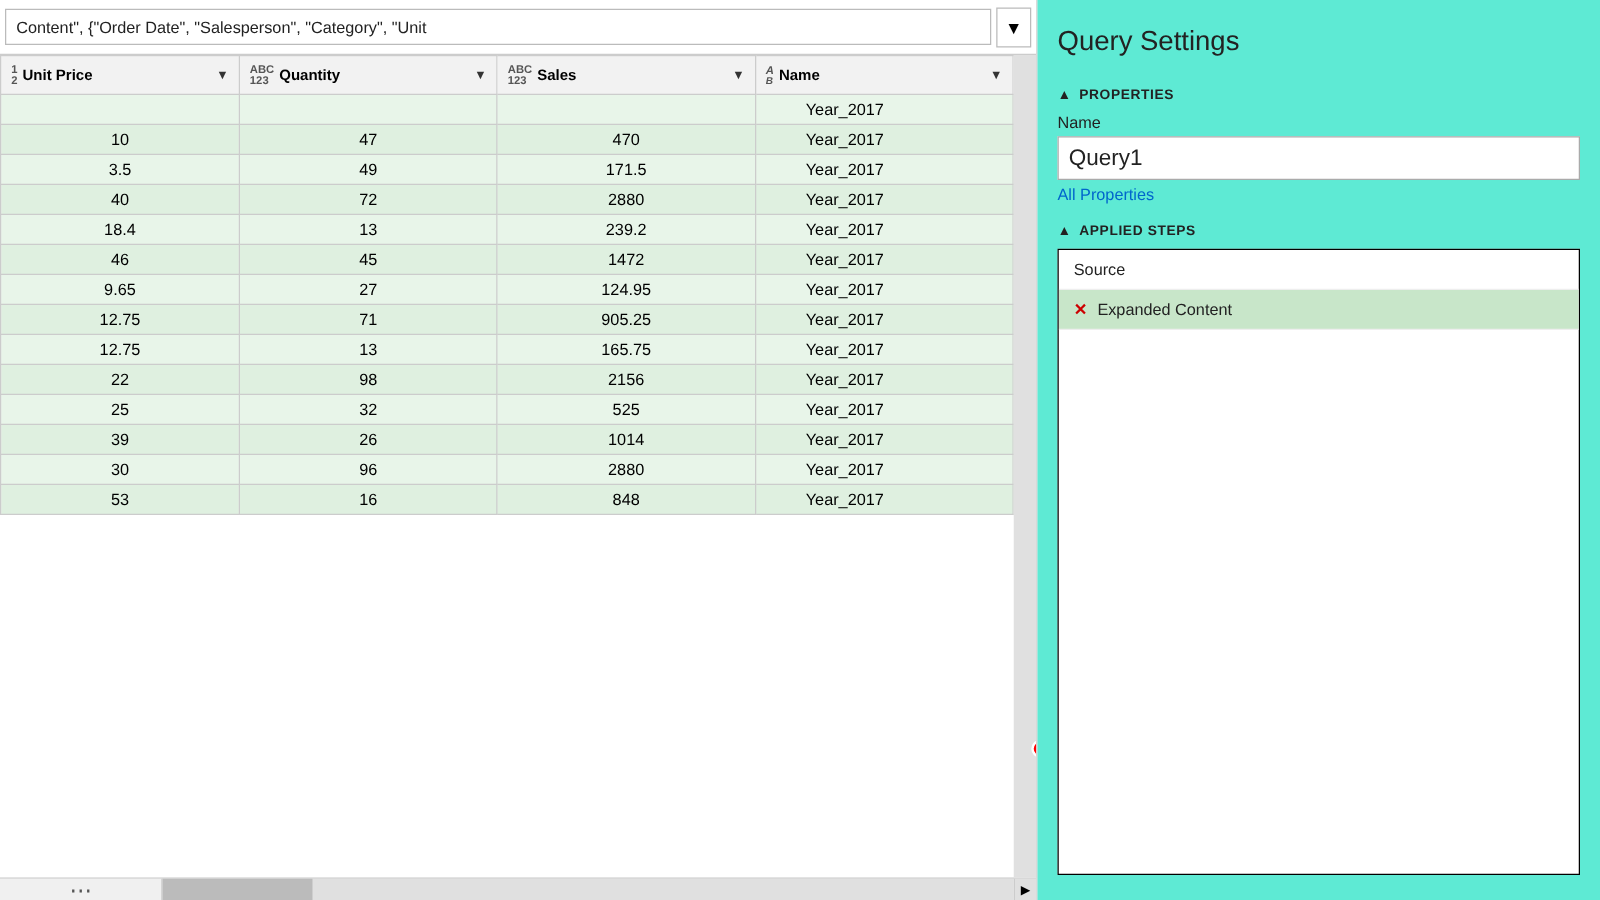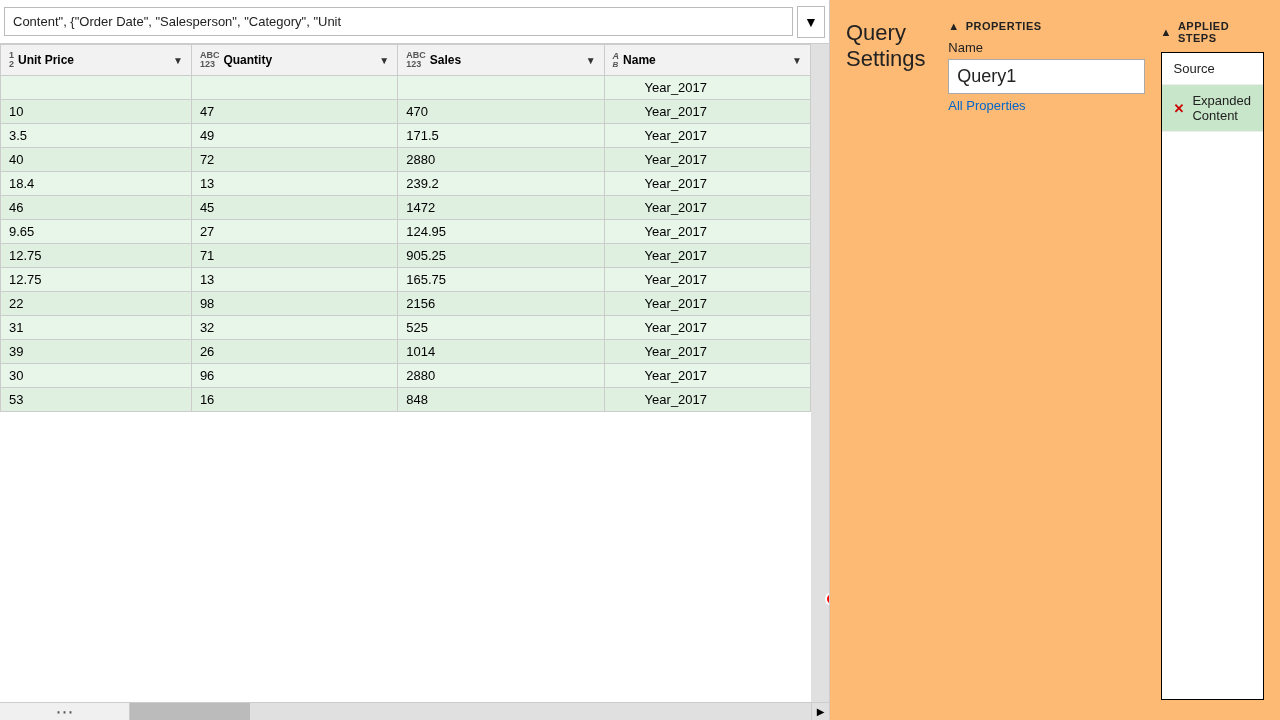--- a/index.html
+++ b/index.html
@@ -95,21 +95,21 @@
     }
     tbody tr {
       background: #e8f5e9;
     }
     tbody tr:nth-child(even) {
       background: #dff0e0;
     }
     tbody td {
       border: 1px solid #ccc;
       padding: 4px 8px;
-      text-align: left;
+      text-align: center;
       font-size: 13px;
       white-space: nowrap;
     }
     tbody td.name-col {
       text-align: left;
       padding-left: 40px;
     }
 
     
     .table-scroll-wrapper {
@@ -175,24 +175,24 @@
       border-radius: 50%;
       border: 2px solid white;
       position: absolute;
       top: 0;
       left: 0;
     }
 
     
     .right-panel {
       flex: 1;
-      background: #fdba74;
+      background: #5eead4;
       padding: 20px 16px;
       display: flex;
-      flex-direction: row;
+      flex-direction: column;
       gap: 16px;
     }
     .qs-title {
       font-size: 22px;
       font-weight: 300;
       color: #222;
       margin-bottom: 8px;
     }
     .section-label {
       font-size: 11px;
@@ -363,21 +363,21 @@
       <td>165.75</td>
       <td class="name-col">Year_2017</td>
     </tr>
             <tr>
       <td>22</td>
       <td>98</td>
       <td>2156</td>
       <td class="name-col">Year_2017</td>
     </tr>
             <tr>
-      <td>31</td>
+      <td>25</td>
       <td>32</td>
       <td>525</td>
       <td class="name-col">Year_2017</td>
     </tr>
             <tr>
       <td>39</td>
       <td>26</td>
       <td>1014</td>
       <td class="name-col">Year_2017</td>
     </tr>

